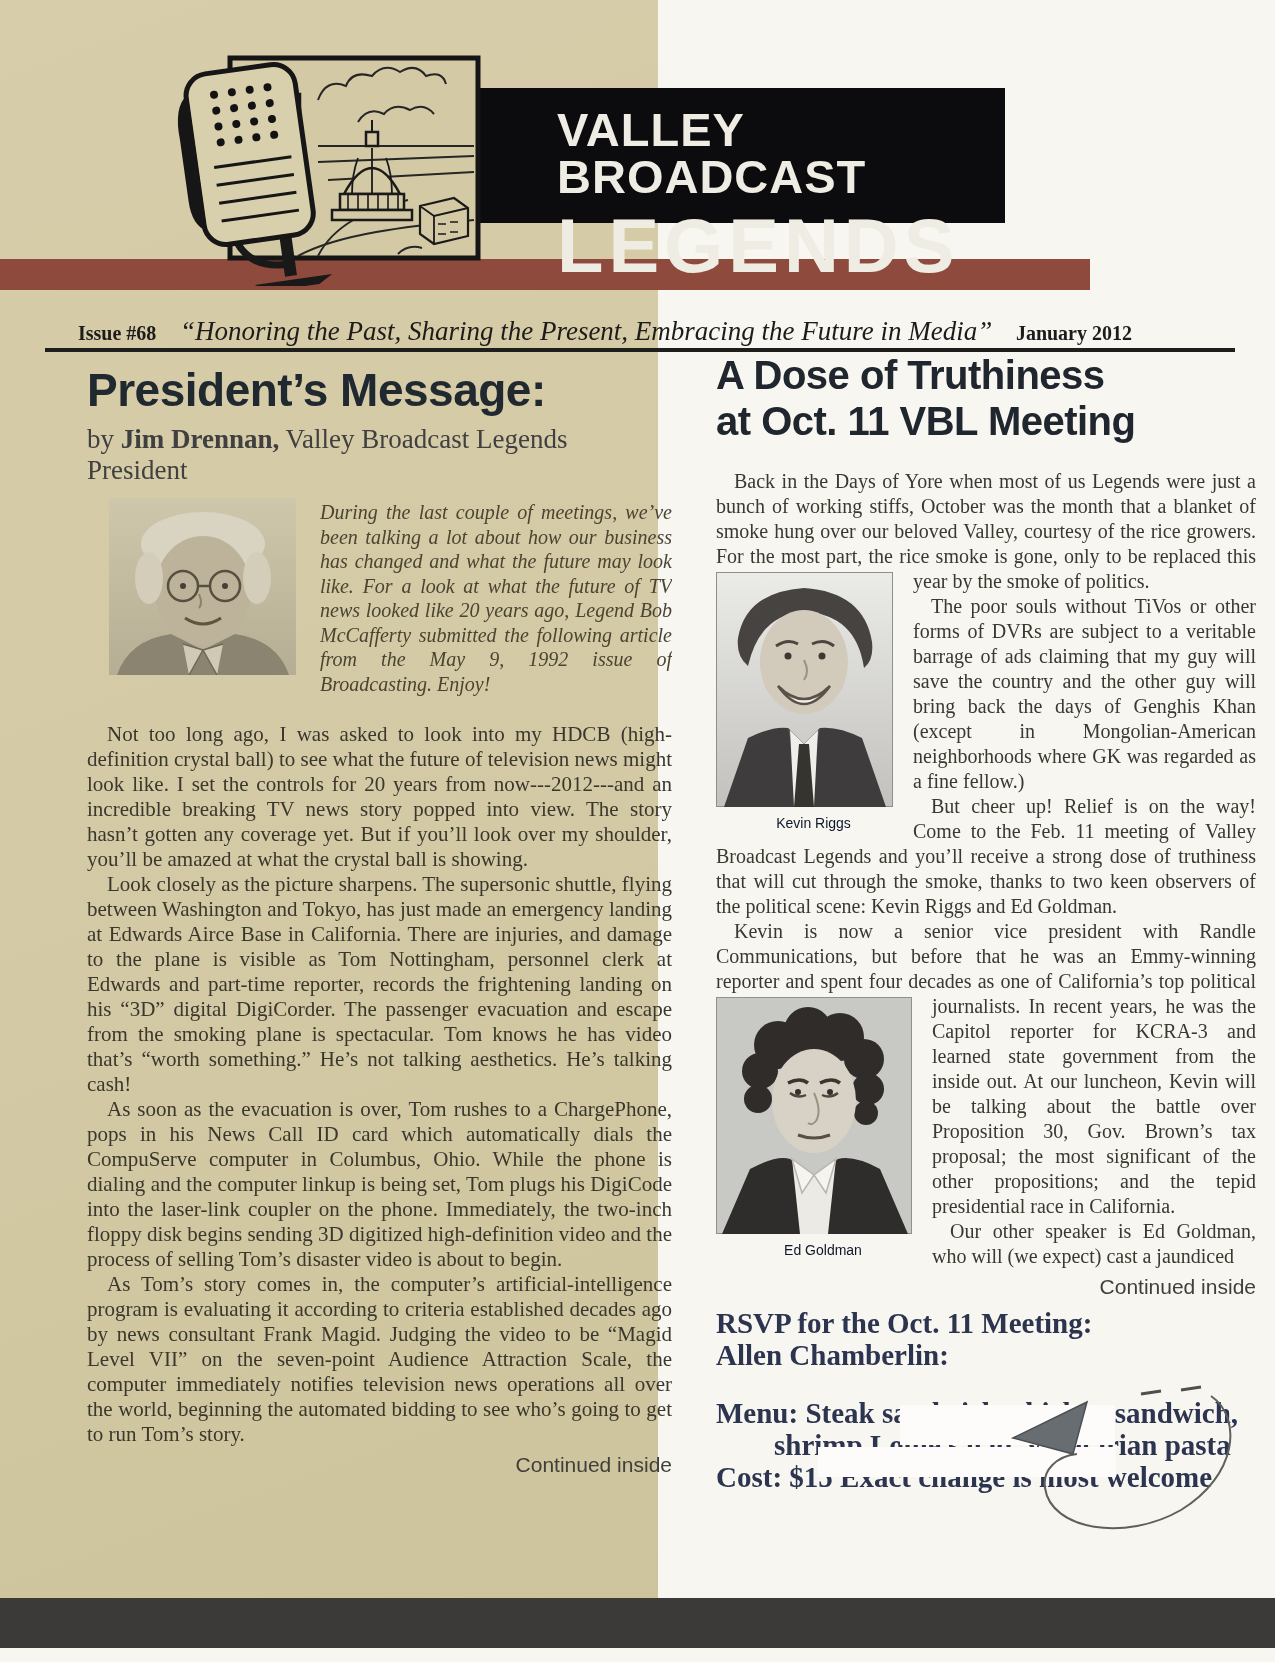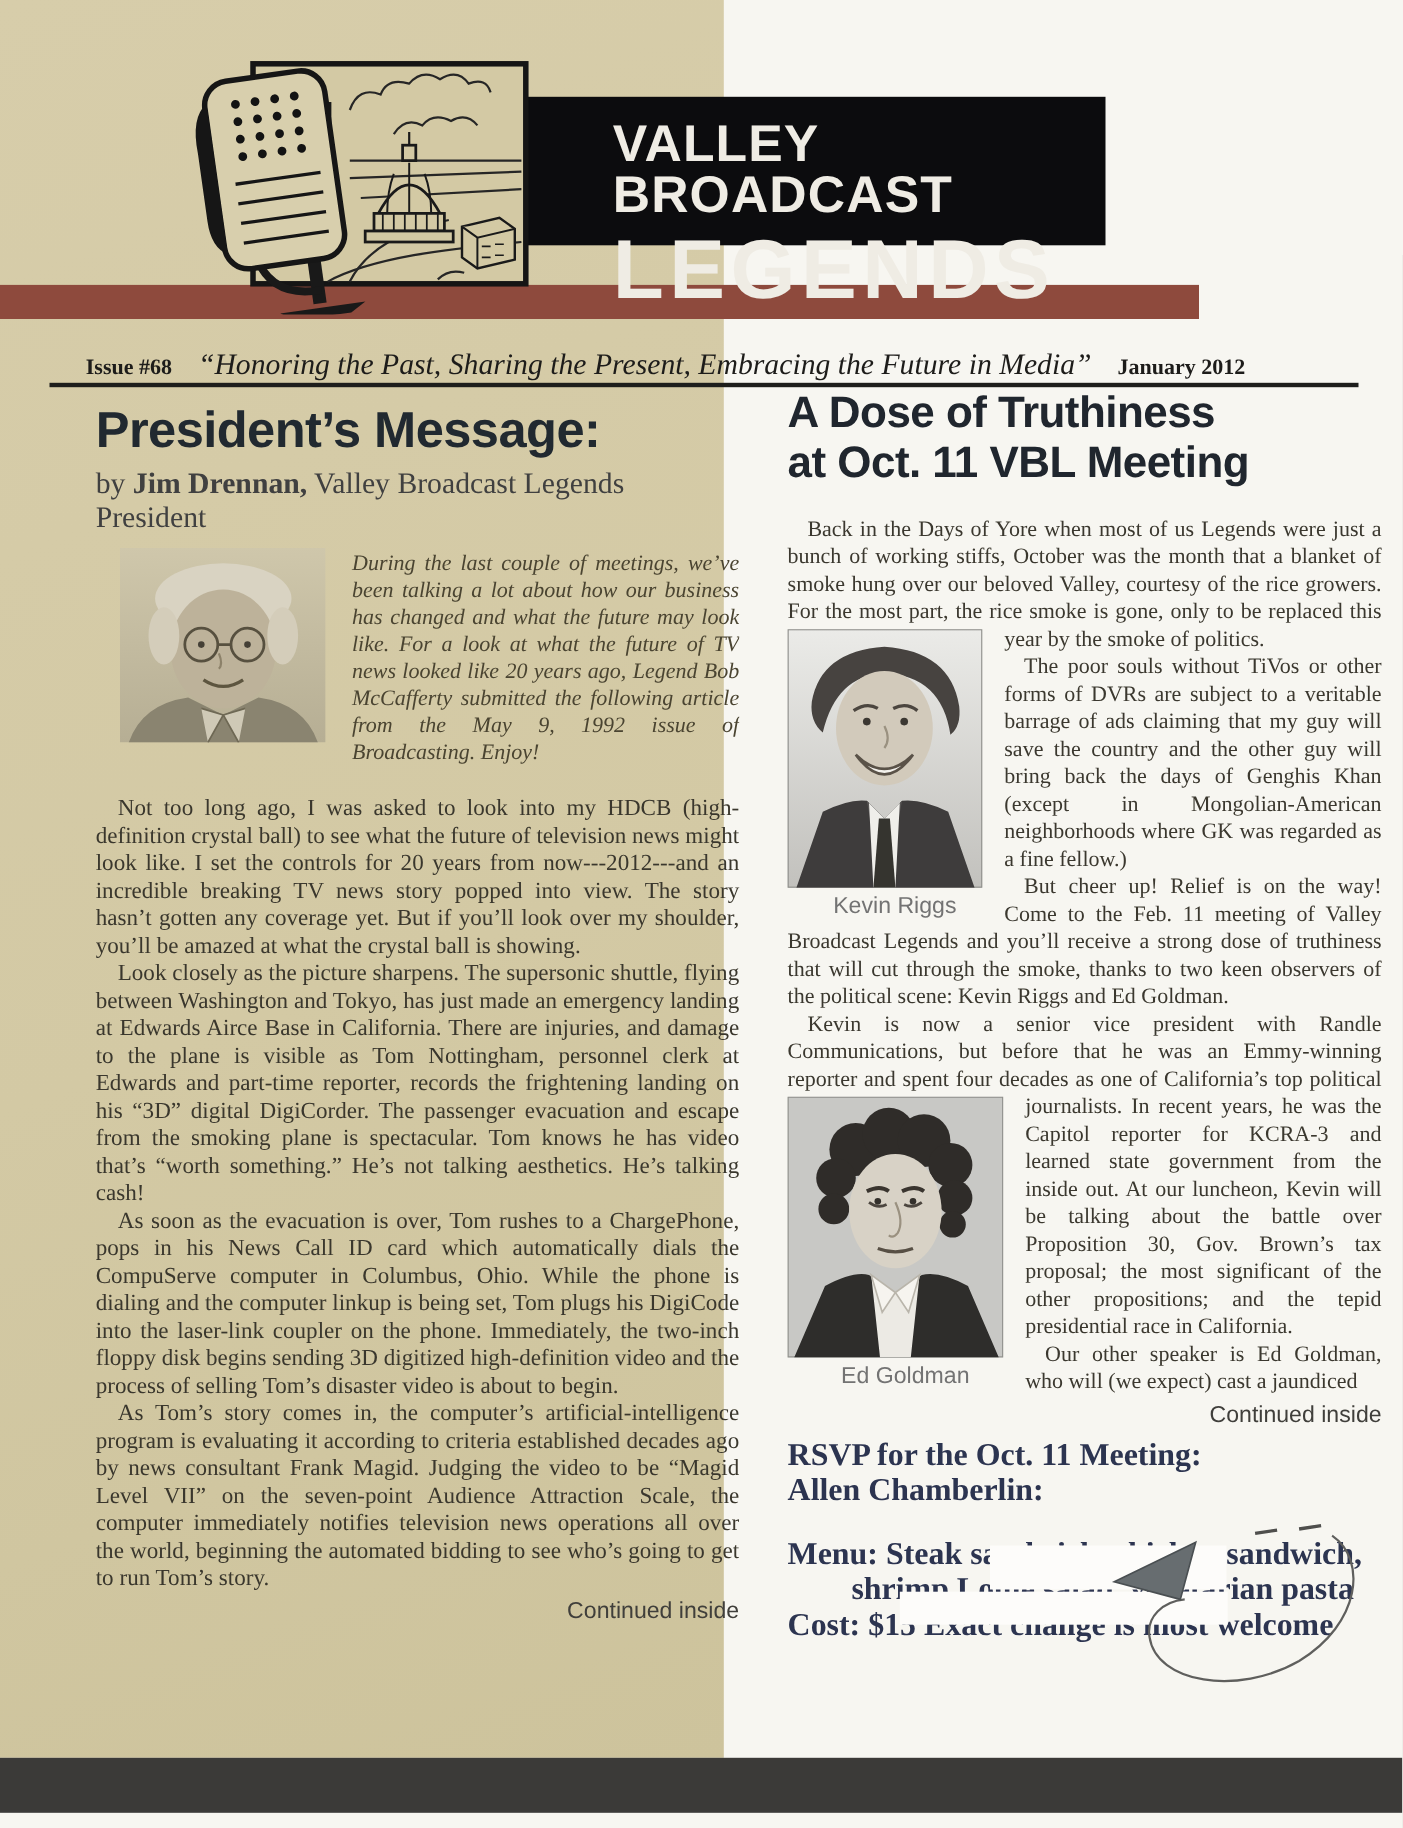--- a/index.html
+++ b/index.html
@@ -42,21 +42,21 @@
   .continued{font-family:"Liberation Sans", sans-serif;font-size:21px;color:#403f3b;
     text-align:right;margin:6px 0 0;}
 
   
   .rcol{position:absolute;left:700px;top:352px;width:540px;margin-left:16px;}
   .rcol h1{font-family:"Liberation Sans", sans-serif;font-weight:bold;font-size:40px;
     line-height:1.16;letter-spacing:-0.5px;color:#20262e;margin:0 0 24px;}
   .rcol .body-p{margin:0;font-size:20px;line-height:25px;text-align:justify;text-indent:18px;color:#3b382f;}
   .fig{display:block;float:left;margin:3px 20px 6px 0;}
   .fig .cap{display:block;text-align:center;font-family:"Liberation Sans", sans-serif;
-    font-size:21px;color:#737373;margin-top:4px;font-style:normal;}
+    font-size:14px;color:#0f172a;margin-top:4px;font-style:normal;}
   .rsvp{clear:both;margin:8px 0 0;font-weight:bold;font-size:29px;line-height:32px;color:#2c3450;}
   .rsvp .gap{height:26px;}
   .rsvp .indent{padding-left:58px;}
 
   .redact{position:absolute;background:#fdfcfa;}
   .annotation{position:absolute;left:985px;top:1378px;}
   svg{display:block;}
 </style>
 </head>
 <body>

